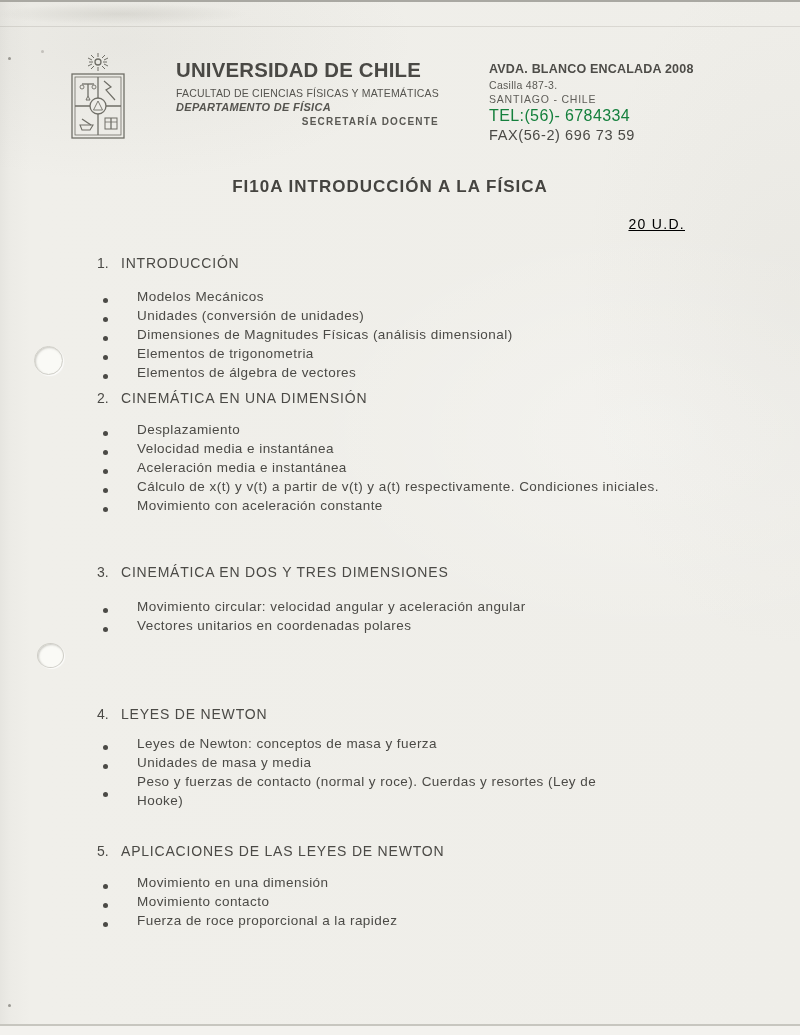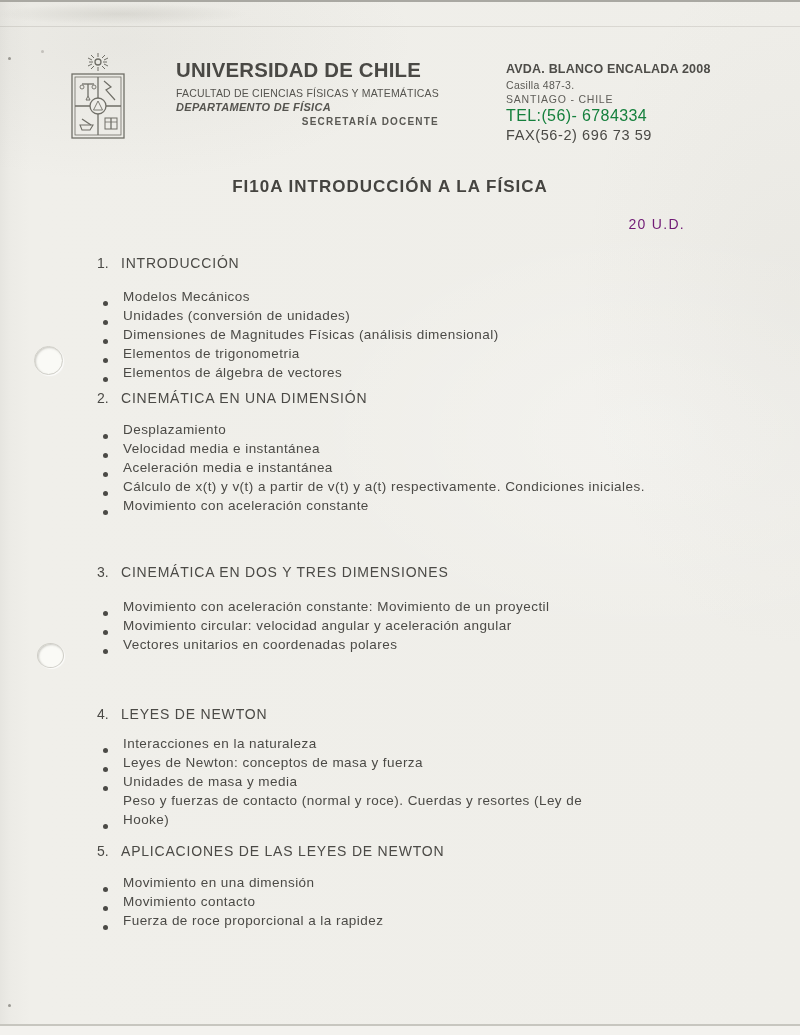--- a/index.html
+++ b/index.html
@@ -40,46 +40,46 @@
   .crest{position:absolute;left:58px;top:52px;width:80px;height:90px;}
   .crest svg{width:100%;height:100%;}
   .org{position:absolute;left:138px;top:58px;color:#4c4b47;margin-left:38px;}
   .org-name{
     font-size:21px;font-weight:700;color:#4a4945;letter-spacing:0.2px;
     transform:scaleX(0.97);transform-origin:left;white-space:nowrap;
   }
   .org-faculty{margin-top:5px;font-size:10.5px;font-weight:400;color:#55544f;letter-spacing:0.2px;white-space:nowrap;}
   .org-dept{margin-top:2px;font-size:11px;font-weight:700;font-style:italic;color:#55544f;letter-spacing:0.3px;white-space:nowrap;}
   .org-office{margin-top:3px;font-size:10px;font-weight:700;color:#5a5954;letter-spacing:1.2px;white-space:nowrap;text-align:right;}
-  .contact{position:absolute;left:506px;top:62px;color:#4e4d49;}
+  .contact{position:absolute;left:489px;top:62px;color:#4e4d49;}
   .c-address{font-size:12.5px;font-weight:700;color:#4d4c48;letter-spacing:0.2px;white-space:nowrap;}
   .c-pobox{margin-top:3px;font-size:10.5px;color:#5a5954;letter-spacing:0.3px;}
   .c-city{margin-top:2px;font-size:10.5px;color:#5e5d58;letter-spacing:0.8px;}
   .c-tel{margin-top:2px;font-size:16px;color:#15803d;letter-spacing:0.4px;}
   .c-fax{margin-top:2px;font-size:14.5px;color:#4a4945;letter-spacing:0.6px;}
   
   .doc-title{
     position:absolute;left:0;top:177px;width:780px;text-align:center;
     font-size:17px;font-weight:700;color:#454440;letter-spacing:1px;
   }
   .credits{
     position:absolute;top:216px;right:115px;
-    font-size:14px;color:#701a75;letter-spacing:1.3px;
+    font-size:14px;color:#000000;letter-spacing:1.3px;text-decoration:underline;
   }
   .section{position:absolute;left:97px;width:625px;color:#4b4a46;}
   .sec-1{top:255px;} .sec-2{top:390px;} .sec-3{top:564px;} .sec-4{top:706px;} .sec-5{top:843px;}
   .section-heading{display:flex;font-size:14px;letter-spacing:0.8px;color:#4b4a46;line-height:17px;}
   .sec-num{width:24px;flex:none;letter-spacing:0;}
   .sec-1 .section-heading{margin-bottom:15px;}
   .sec-2 .section-heading{margin-bottom:13px;}
   .sec-3 .section-heading{margin-bottom:16px;}
   .sec-4 .section-heading{margin-bottom:11px;}
   .sec-5 .section-heading{margin-bottom:13px;}
   .bullets{list-style:none;margin:0;padding:0;}
-  .bullets li{display:flex;align-items:flex-end;}
+  .bullets li{display:flex;align-items:center;gap:14px;}
   .dot{flex:none;width:5px;height:5px;border-radius:50%;background:#4b4a46;margin:7px 5px 0 6px;}
   .bullet-text{
     font-size:13.5px;line-height:19px;letter-spacing:0.45px;color:#4b4a46;
     padding-left:10px;
   }
   li.w1 .bullet-text{max-width:552px;}
   li.w2 .bullet-text{max-width:508px;}
 </style>
 </head>
 <body>
@@ -217,45 +217,37 @@
 </div>
 
 <div class="section sec-3">
   <div class="section-heading">
     <span class="sec-num">3.</span>
     <span class="sec-title">CINEMÁTICA EN DOS Y TRES DIMENSIONES</span>
   </div>
   <ul class="bullets">
     <li>
         <span class="dot"></span>
-        <span class="bullet-text">Movimiento con aceleración constante: Movimiento de un proyectil</span>
-      </li>
-    <li>
-        <span class="dot"></span>
         <span class="bullet-text">Movimiento circular: velocidad angular y aceleración angular</span>
       </li>
     <li>
         <span class="dot"></span>
         <span class="bullet-text">Vectores unitarios en coordenadas polares</span>
       </li>
   </ul>
 </div>
 
 <div class="section sec-4">
   <div class="section-heading">
     <span class="sec-num">4.</span>
     <span class="sec-title">LEYES DE NEWTON</span>
   </div>
   <ul class="bullets">
     <li>
         <span class="dot"></span>
-        <span class="bullet-text">Interacciones en la naturaleza</span>
-      </li>
-    <li>
-        <span class="dot"></span>
         <span class="bullet-text">Leyes de Newton: conceptos de masa y fuerza</span>
       </li>
     <li>
         <span class="dot"></span>
         <span class="bullet-text">Unidades de masa y media</span>
       </li>
     <li class="w2">
         <span class="dot"></span>
         <span class="bullet-text">Peso y fuerzas de contacto (normal y roce). Cuerdas y resortes (Ley de Hooke)</span>
       </li>

